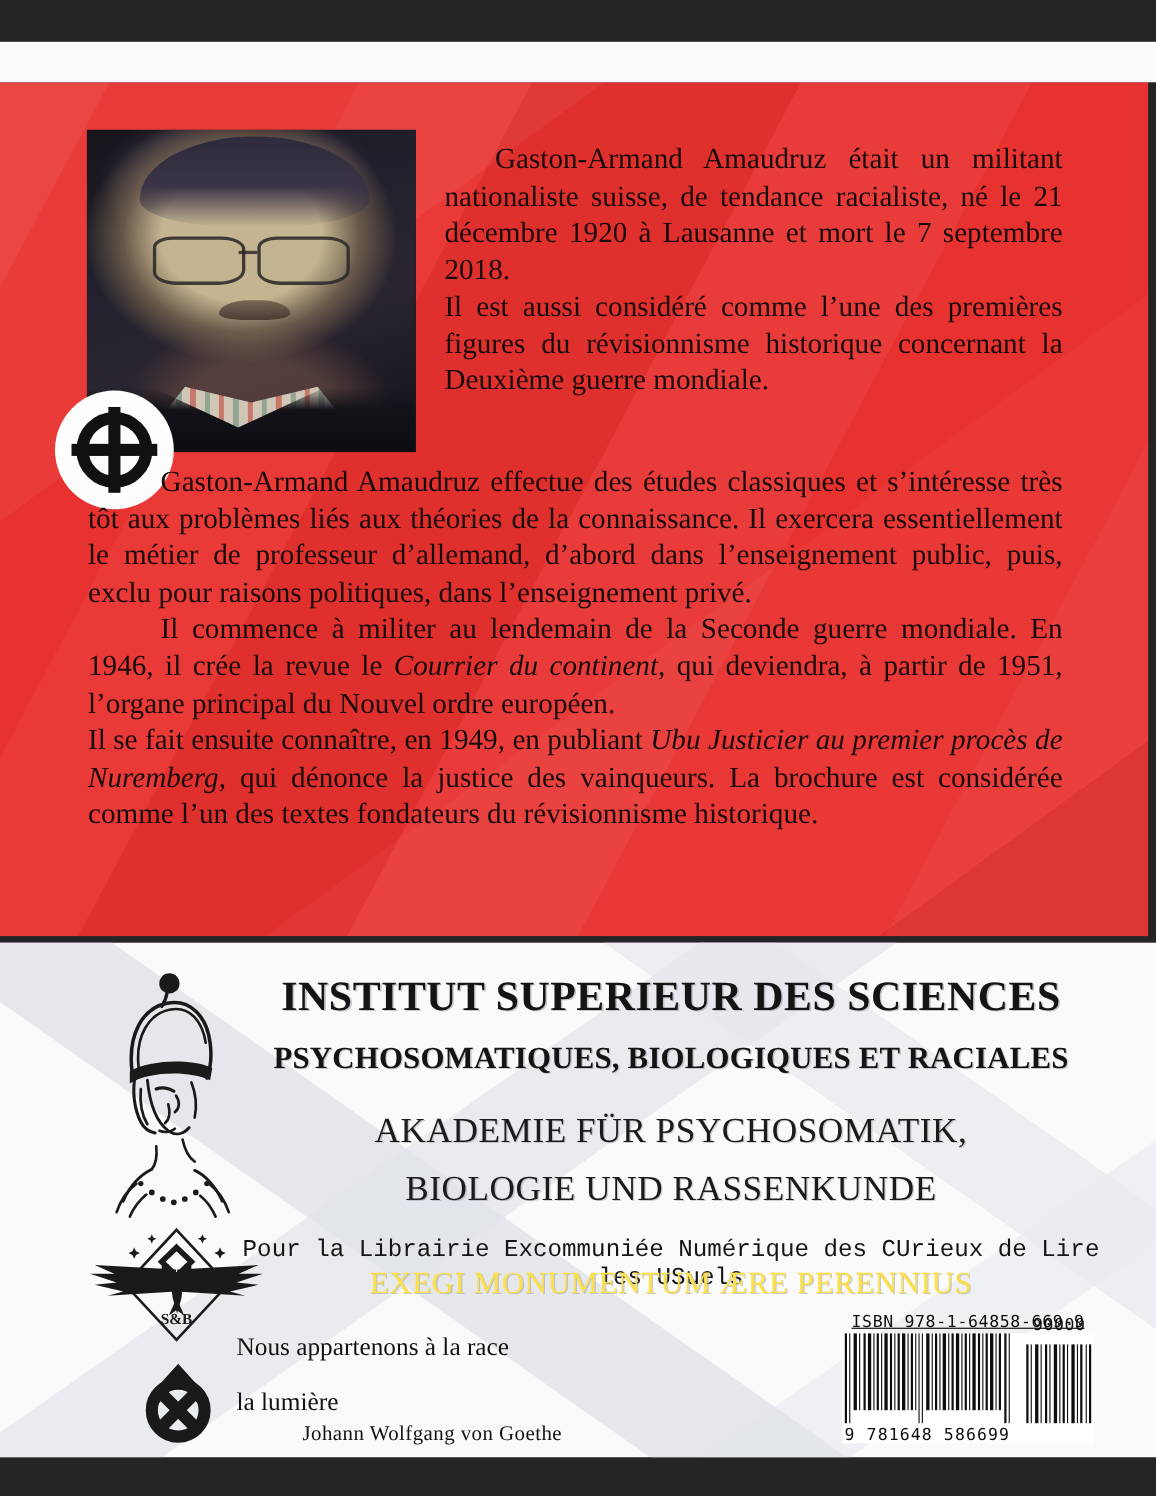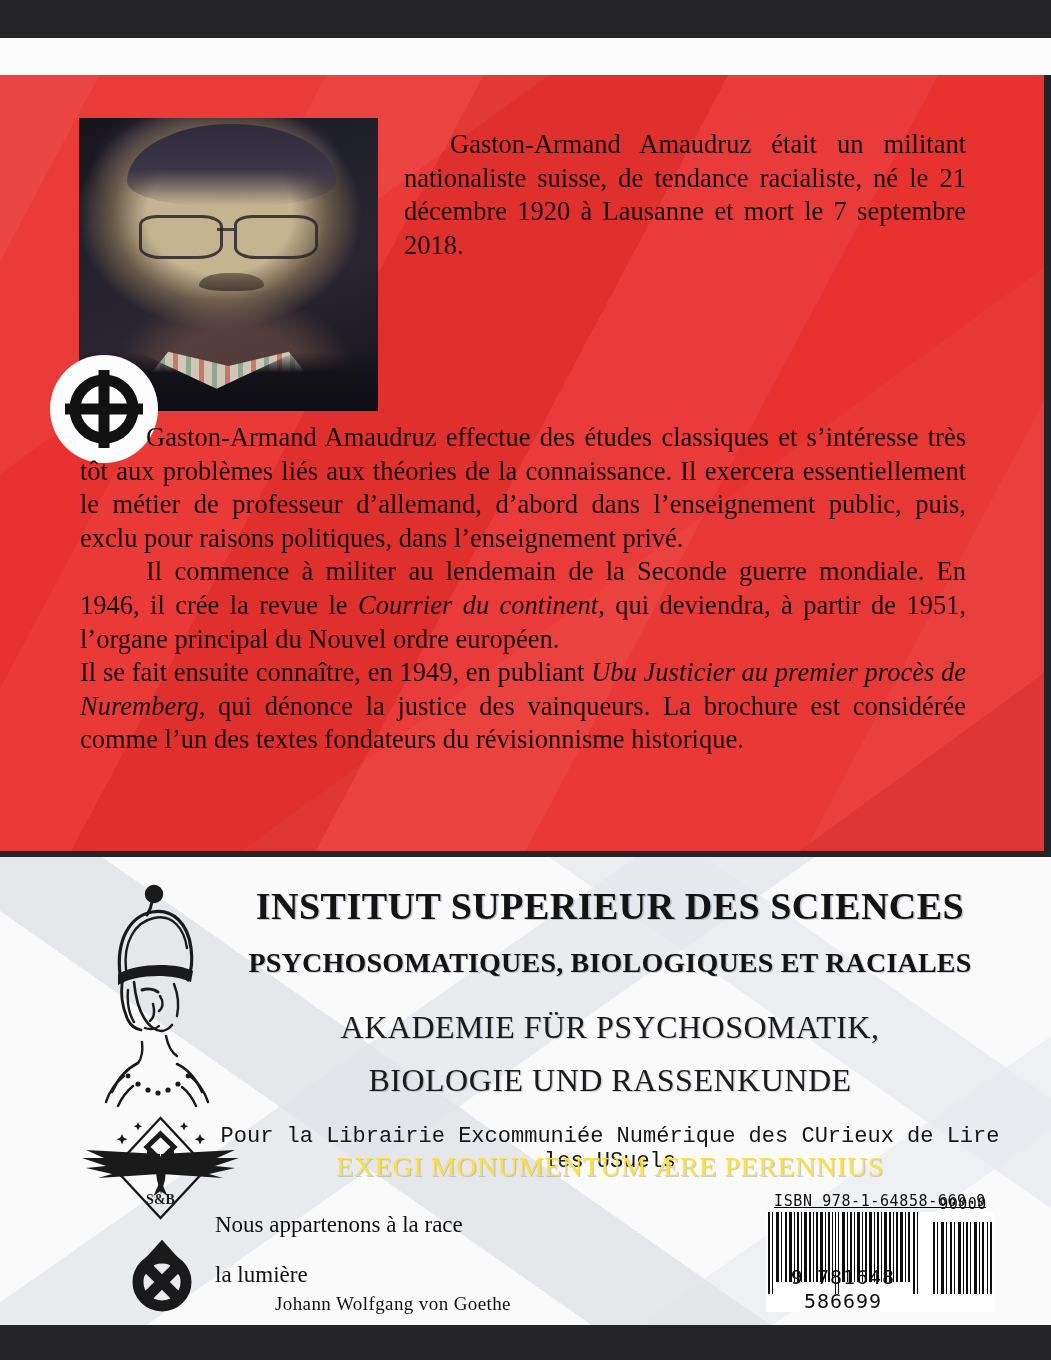--- a/index.html
+++ b/index.html
@@ -188,21 +188,21 @@
   .barcode-box{position:absolute;left:766px;top:1192px;width:228px;height:122px;text-decoration:underline;}
   .isbn-line{
     font-family:"DejaVu Sans Mono",monospace;font-size:15px;letter-spacing:.6px;
     color:#0d0d0d;text-align:center;margin-bottom:2px;
   }
   .bc-wrap{position:relative;background:#fff;}
   .bc-main{position:absolute;left:0;top:0;width:154px;height:82px;}
   .bc-addon{position:absolute;right:0;top:10px;width:62px;height:72px;}
   .bc-num{
     position:absolute;left:0;bottom:-1px;width:154px;
-    font-family:"DejaVu Sans Mono",monospace;font-size:20px;color:#0d0d0d;
+    font-family:"DejaVu Sans Mono",monospace;font-size:15px;color:#0d0d0d;
     text-align:center;letter-spacing:1px;
   }
   .bc-addnum{
     position:absolute;right:0;top:-17px;width:62px;
     font-family:"DejaVu Sans Mono",monospace;font-size:15px;color:#0d0d0d;
     text-align:center;letter-spacing:.5px;
   }
 </style>
 </head>
 <body>
@@ -231,20 +231,21 @@
   <div class="roundel">
     <svg width="86" height="86" viewBox="0 0 86 86">
       <circle cx="43" cy="43" r="29" fill="none" stroke="#111" stroke-width="11"></circle>
       <rect x="37.5" y="4" width="11" height="78" fill="#111"></rect>
       <rect x="4" y="37.5" width="78" height="11" fill="#111"></rect>
     </svg>
   </div>
 
   <div class="txt-top">
     <p class="ind">Gaston-Armand Amaudruz était un militant nationaliste suisse, de tendance racialiste, né le 21 décembre 1920 à Lausanne et mort le 7 septembre 2018.</p>
+    <p>Il est aussi considéré comme l’une des premières figures du révisionnisme historique concernant la Deuxième guerre mondiale.</p>
   </div>
 
   <div class="txt-body">
     <p class="ind">Gaston-Armand Amaudruz effectue des études classiques et s’intéresse très tôt aux problèmes liés aux théories de la connaissance. Il exercera essentiellement le métier de professeur d’allemand, d’abord dans l’enseignement public, puis, exclu pour  raisons politiques, dans l’enseignement privé.</p>
     <p class="ind"><span>Il commence à militer au lendemain de la Seconde guerre mondiale. En 1946, il crée la revue le </span><i>Courrier du continent</i><span>, qui deviendra, à partir de 1951, l’organe principal du Nouvel ordre européen.</span></p>
     <p><span>Il se fait ensuite connaître, en 1949, en publiant </span><i>Ubu Justicier au premier procès de Nuremberg</i><span>, qui dénonce la justice des vainqueurs. La brochure est considérée comme l’un des textes fondateurs du révisionnisme historique.</span></p>
   </div>
 
   <div class="white-panel">
     <div class="wm"></div>

